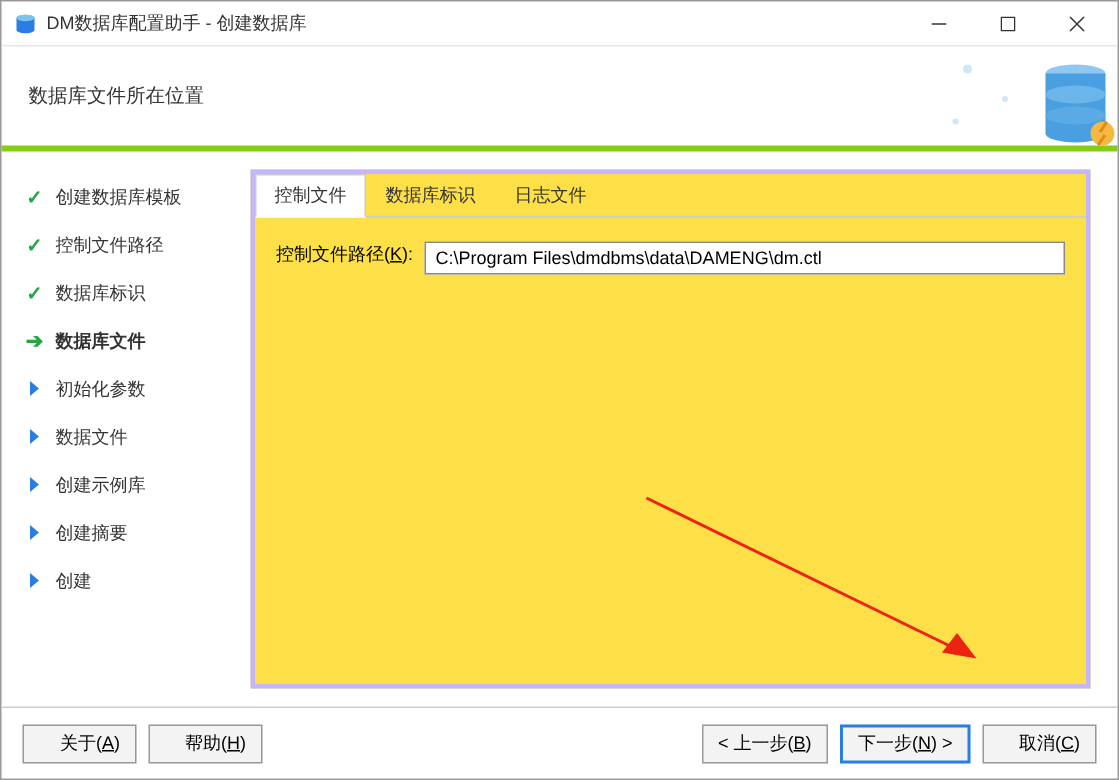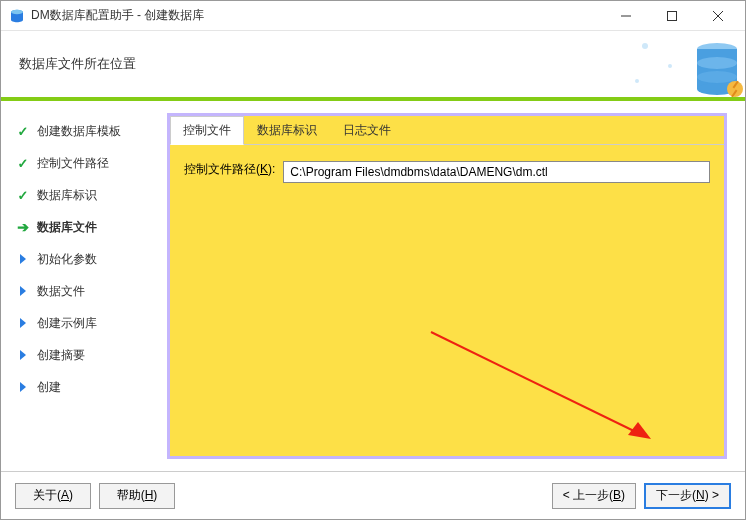--- a/index.html
+++ b/index.html
@@ -26,21 +26,21 @@
   .tabs { display: flex; border-bottom: 1px solid #ccc; font-size: 12px; }
   .tab { padding: 5px 12px; border: 1px solid transparent; border-bottom: none; margin-bottom: -1px; color: #333; }
   .tab.active { border-color: #ccc; background: #fff; border-bottom: 1px solid #fff; }
   .form-row { display: flex; align-items: flex-start; padding: 16px 14px; font-size: 12px; }
   .form-row label { margin-right: 8px; white-space: nowrap; }
   .form-row label u { text-decoration: underline; }
   .form-row input { flex: 1; height: 22px; border: 1px solid #888; padding: 0 6px; font-size: 12px; }
   .red-arrow { position: absolute; left: 265px; top: 226px; pointer-events: none; }
   .footer { height: 48px; border-top: 1px solid #ccc; display: flex; align-items: center; padding: 0 14px; gap: 8px; }
   .footer .spacer { flex: 1; }
-  .btn { height: 26px; min-width: 76px; padding: 0 10px; font-size: 12px; border: 1px solid #999; background: #f3f3f3; cursor: pointer; }
+  .btn { height: 26px; min-width: 76px; padding: 0 10px; font-size: 12px; border: 1px solid #999; background: #f3f3f3; cursor: pointer; text-align: right; }
   .btn.primary { border: 2px solid #2a7de1; }
   .btn u { text-decoration: underline; }
 </style>
 </head>
 <body>
 
 <div class="window">
   <div class="titlebar">
     <span class="app-icon">
       <svg viewBox="0 0 16 16">
@@ -166,14 +166,15 @@
       </svg>
     </div>
   </div>
 
   <div class="footer">
     <button class="btn"><span>关于(</span><u>A</u><span>)</span></button>
     <button class="btn"><span>帮助(</span><u>H</u><span>)</span></button>
     <div class="spacer"></div>
     <button class="btn"><span>&lt; 上一步(</span><u>B</u><span>)</span></button>
     <button class="btn primary"><span>下一步(</span><u>N</u><span>) &gt;</span></button>
+    <button class="btn"><span>取消(</span><u>C</u><span>)</span></button>
   </div>
 </div>
 
 </body></html>

